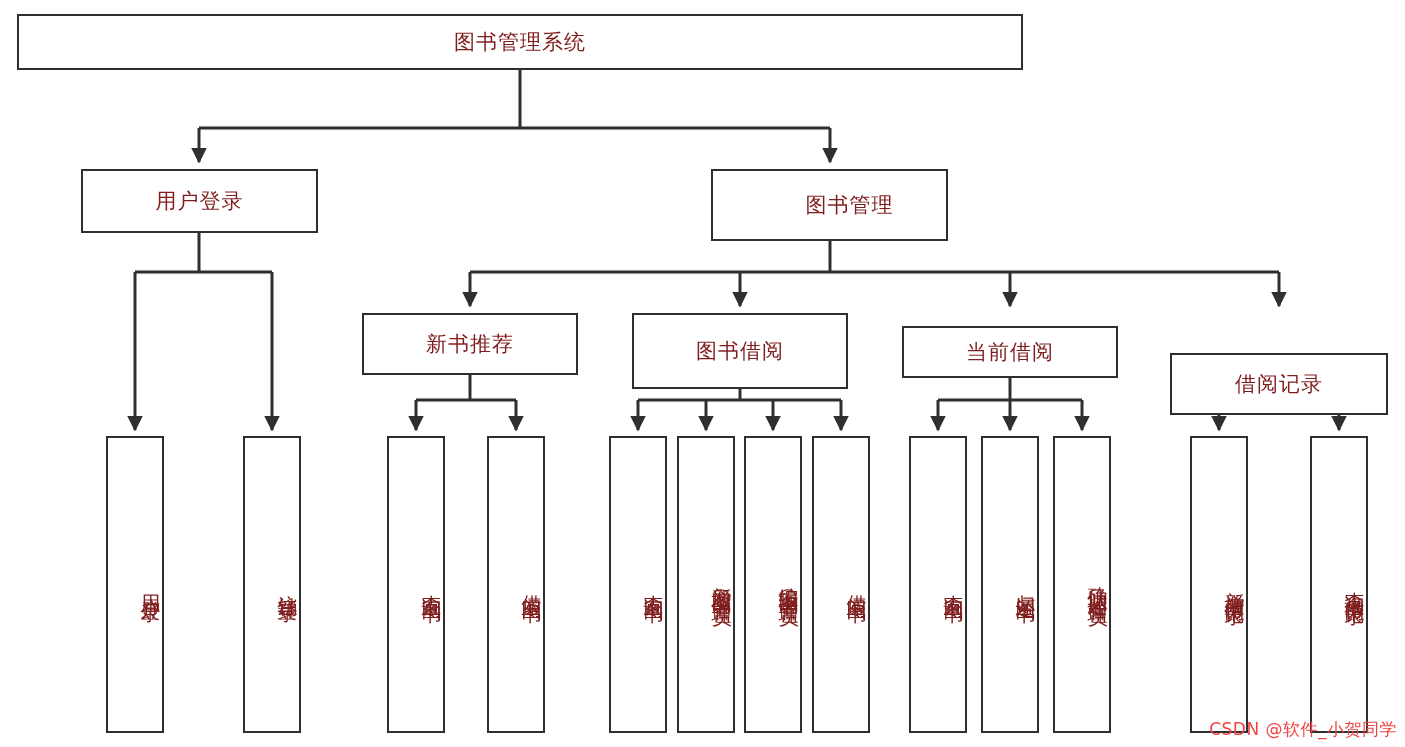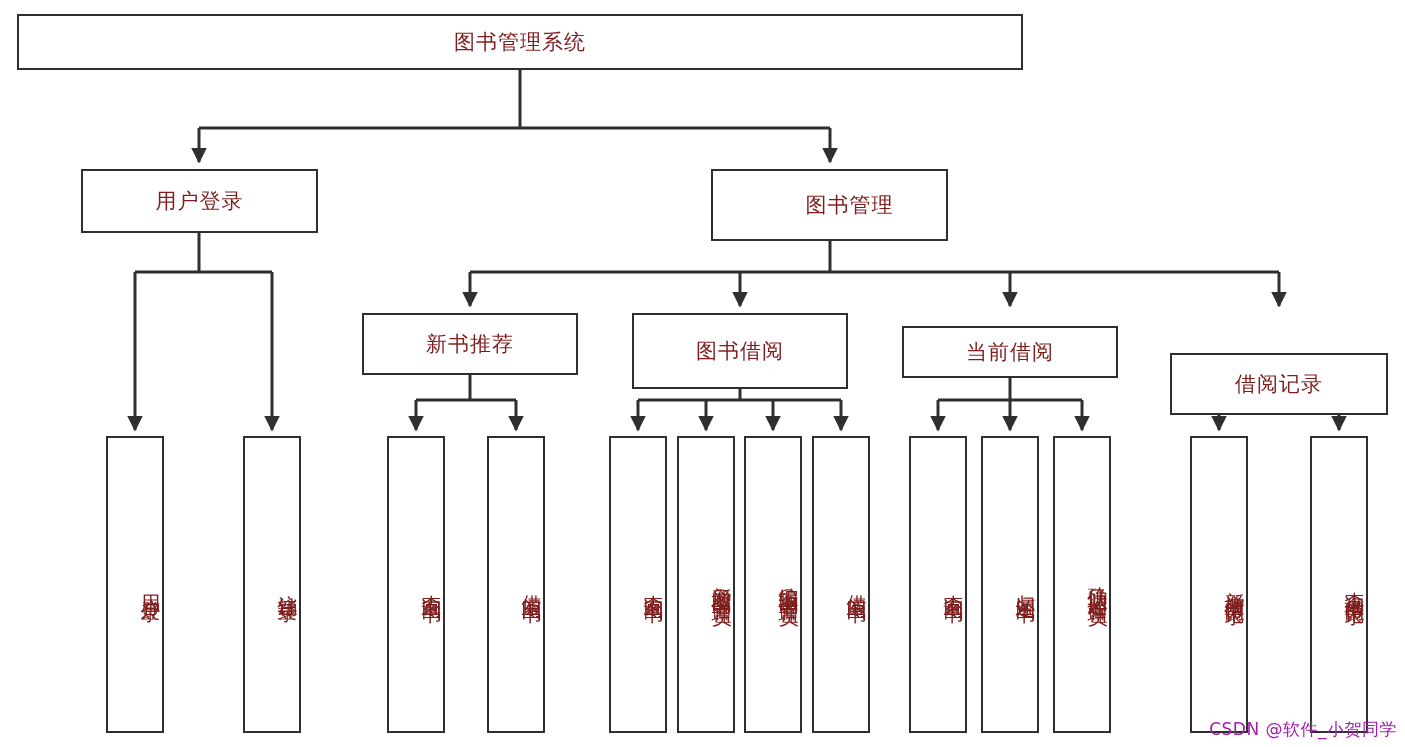--- a/index.html
+++ b/index.html
@@ -51,21 +51,21 @@
   }
   .node .label {
     white-space: pre-line;
     display: block;
   }
   #watermark {
     position: absolute;
     right: 8px;
     bottom: 6px;
     font-size: 17px;
-    color: #a21caf;
+    color: #ef4444;
     letter-spacing: 0.5px;
     white-space: nowrap;
     pointer-events: none;
   }
 </style>
 </head>
 <body>
 
 <div id="stage">
 

